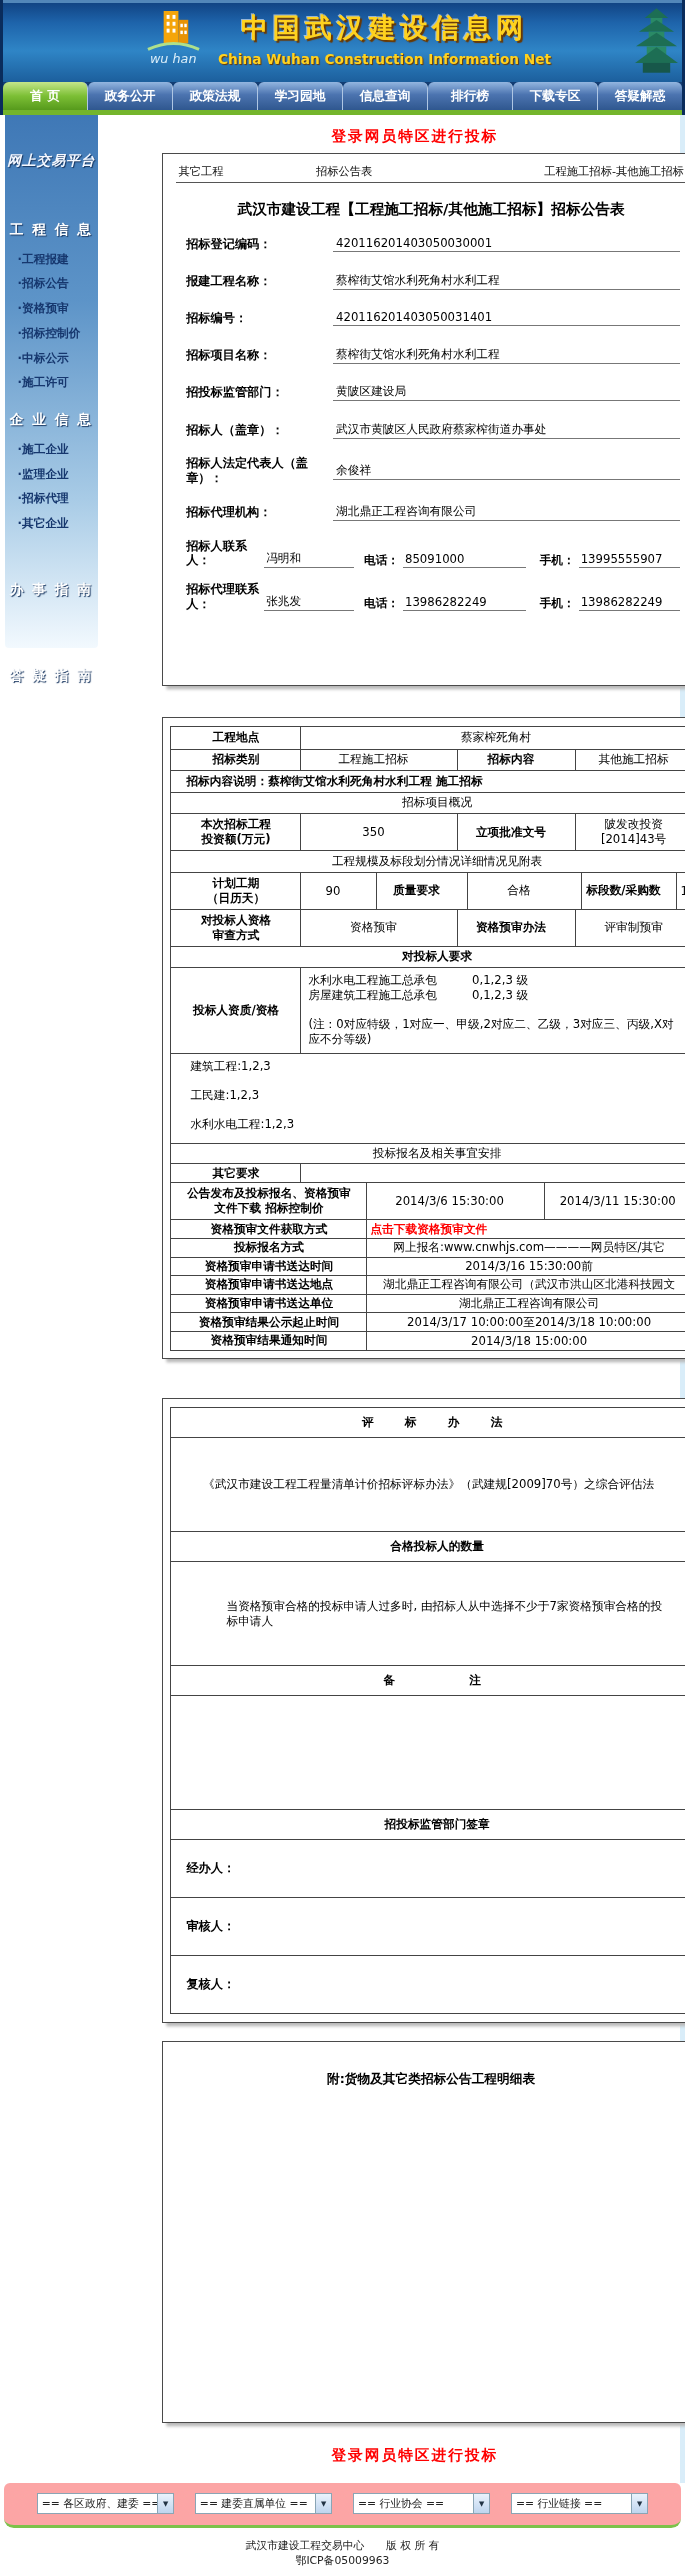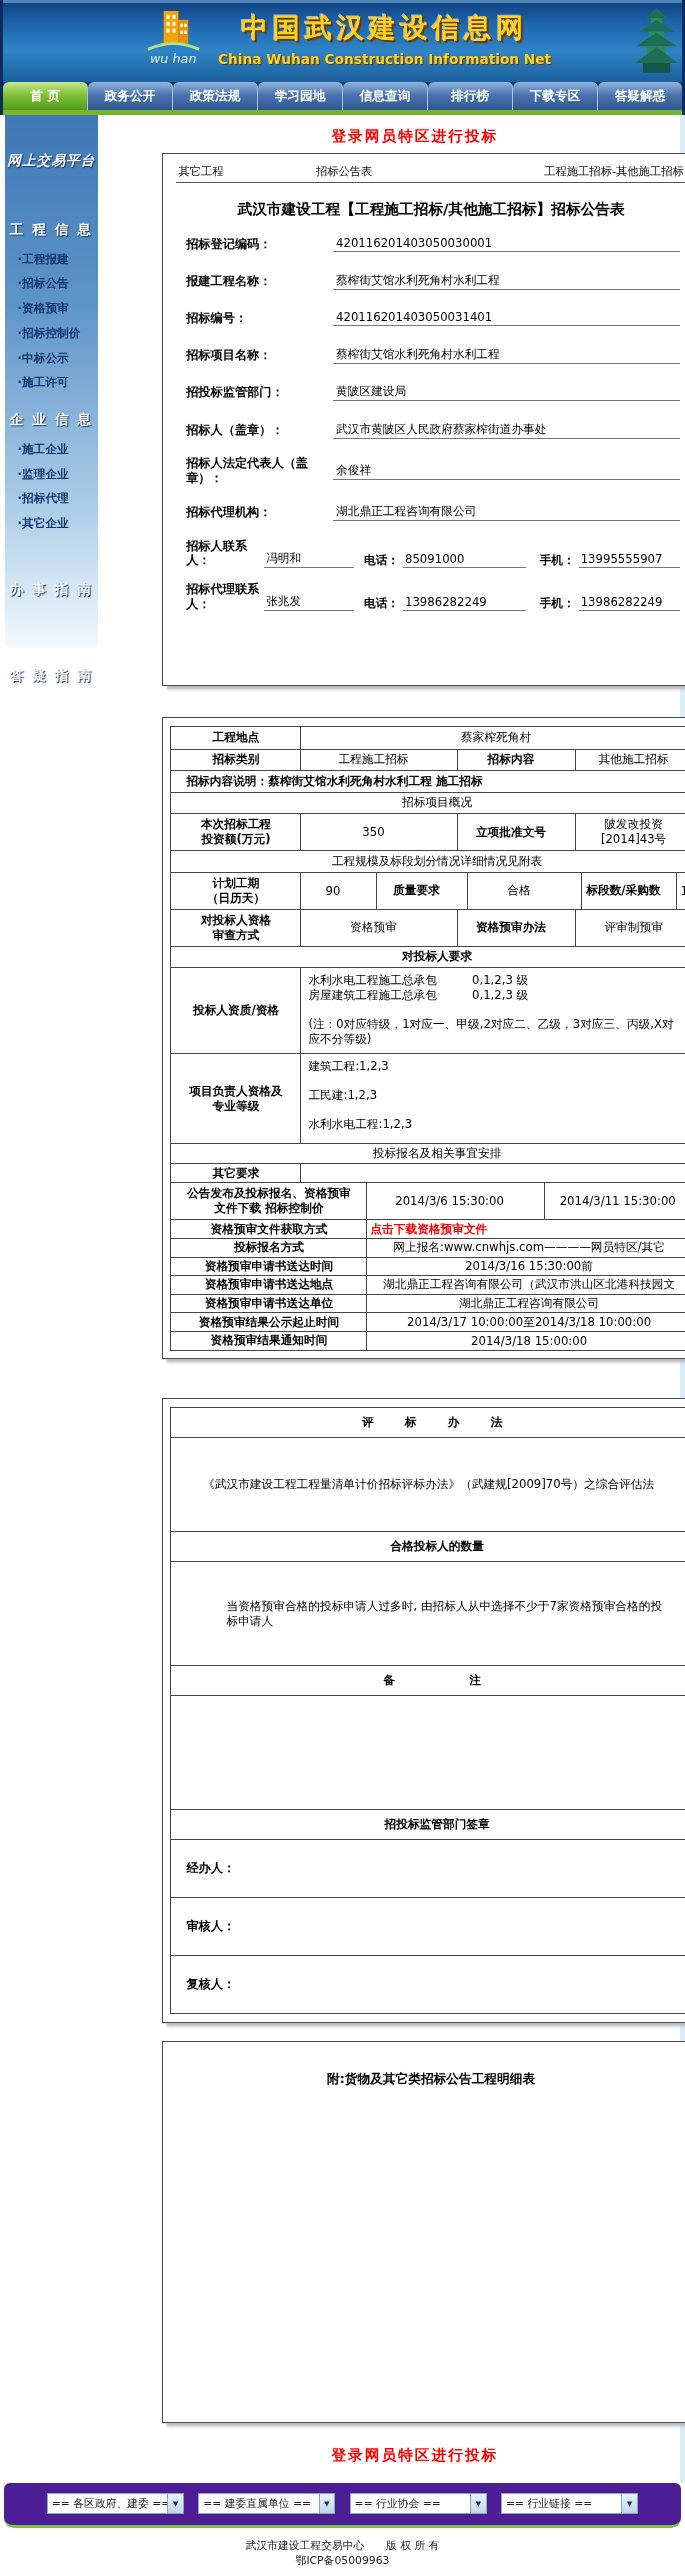--- a/index.html
+++ b/index.html
@@ -89,23 +89,23 @@
   .eval-body { min-height:93px; padding:9.8px 19.6px; align-items:center; text-align:left; justify-content:flex-start; }
   .count-body { min-height:103px; padding:9.8px 27px 9.8px 43px; align-items:center; text-align:left; justify-content:flex-start; }
   .remark-body { min-height:113px; }
   .sign-row { min-height:57px; justify-content:flex-start; align-items:center; font-weight:bold; font-size:12.2px; padding-left:2.9px; }
 
   .box4 { margin-top:17.6px; height:382px; padding-top:29px; }
   .attach-text { text-align:center; font-size:12.7px; font-weight:bold; }
   .login2 { margin-top:23.5px; margin-bottom:17.6px; }
 
   
-  .links-bar { margin:0 3.9px; height:45px; background:#4c1d95; border-radius:5.9px 5.9px 9.8px 9.8px;
+  .links-bar { margin:0 3.9px; height:45px; background:#fca5a5; border-radius:5.9px 5.9px 9.8px 9.8px;
     border-bottom:3.9px solid #7cc24a; display:flex; align-items:center; justify-content:space-between;
-    padding:0 43px; }
+    padding:0 33px; }
   .fake-select { width:137px; height:21.5px; background:#fff; border:1px solid #8aa5b5; display:flex;
     align-items:center; font-size:10.8px; color:#222; cursor:pointer; }
   .fake-select .sel-label { flex:1; padding-left:3.9px; white-space:nowrap; overflow:hidden; }
   .sel-arrow { width:15.7px; height:100%; border-left:1px solid #8aa5b5; display:flex; align-items:center;
     justify-content:center; font-size:6.9px; color:#234; background:linear-gradient(#eaf3fd,#bfd5ee); }
   .copyright { text-align:center; font-size:10.8px; line-height:14.7px; color:#222; padding:11.7px 0 9.8px; }
 </style>
 </head>
 <body>
 
@@ -287,22 +287,20 @@
             <div class="c lbl full">对投标人要求</div>
           </div>
           <div class="row h88">
             <div class="c lbl w107">投标人资质/资格</div>
             <div class="c full txt">水利水电工程施工总承包　　　0,1,2,3 级
 房屋建筑工程施工总承包　　　0,1,2,3 级
 
 (注：0对应特级，1对应一、甲级,2对应二、乙级，3对应三、丙级,X对应不分等级)</div>
           </div>
           <div class="row h92">
-            <div class="c lbl w107">项目负责人资格及
-专业等级</div>
             <div class="c full txt">建筑工程:1,2,3
 
 工民建:1,2,3
 
 水利水电工程:1,2,3</div>
           </div>
           <div class="row h20">
             <div class="c full">投标报名及相关事宜安排</div>
           </div>
           <div class="row h20">

